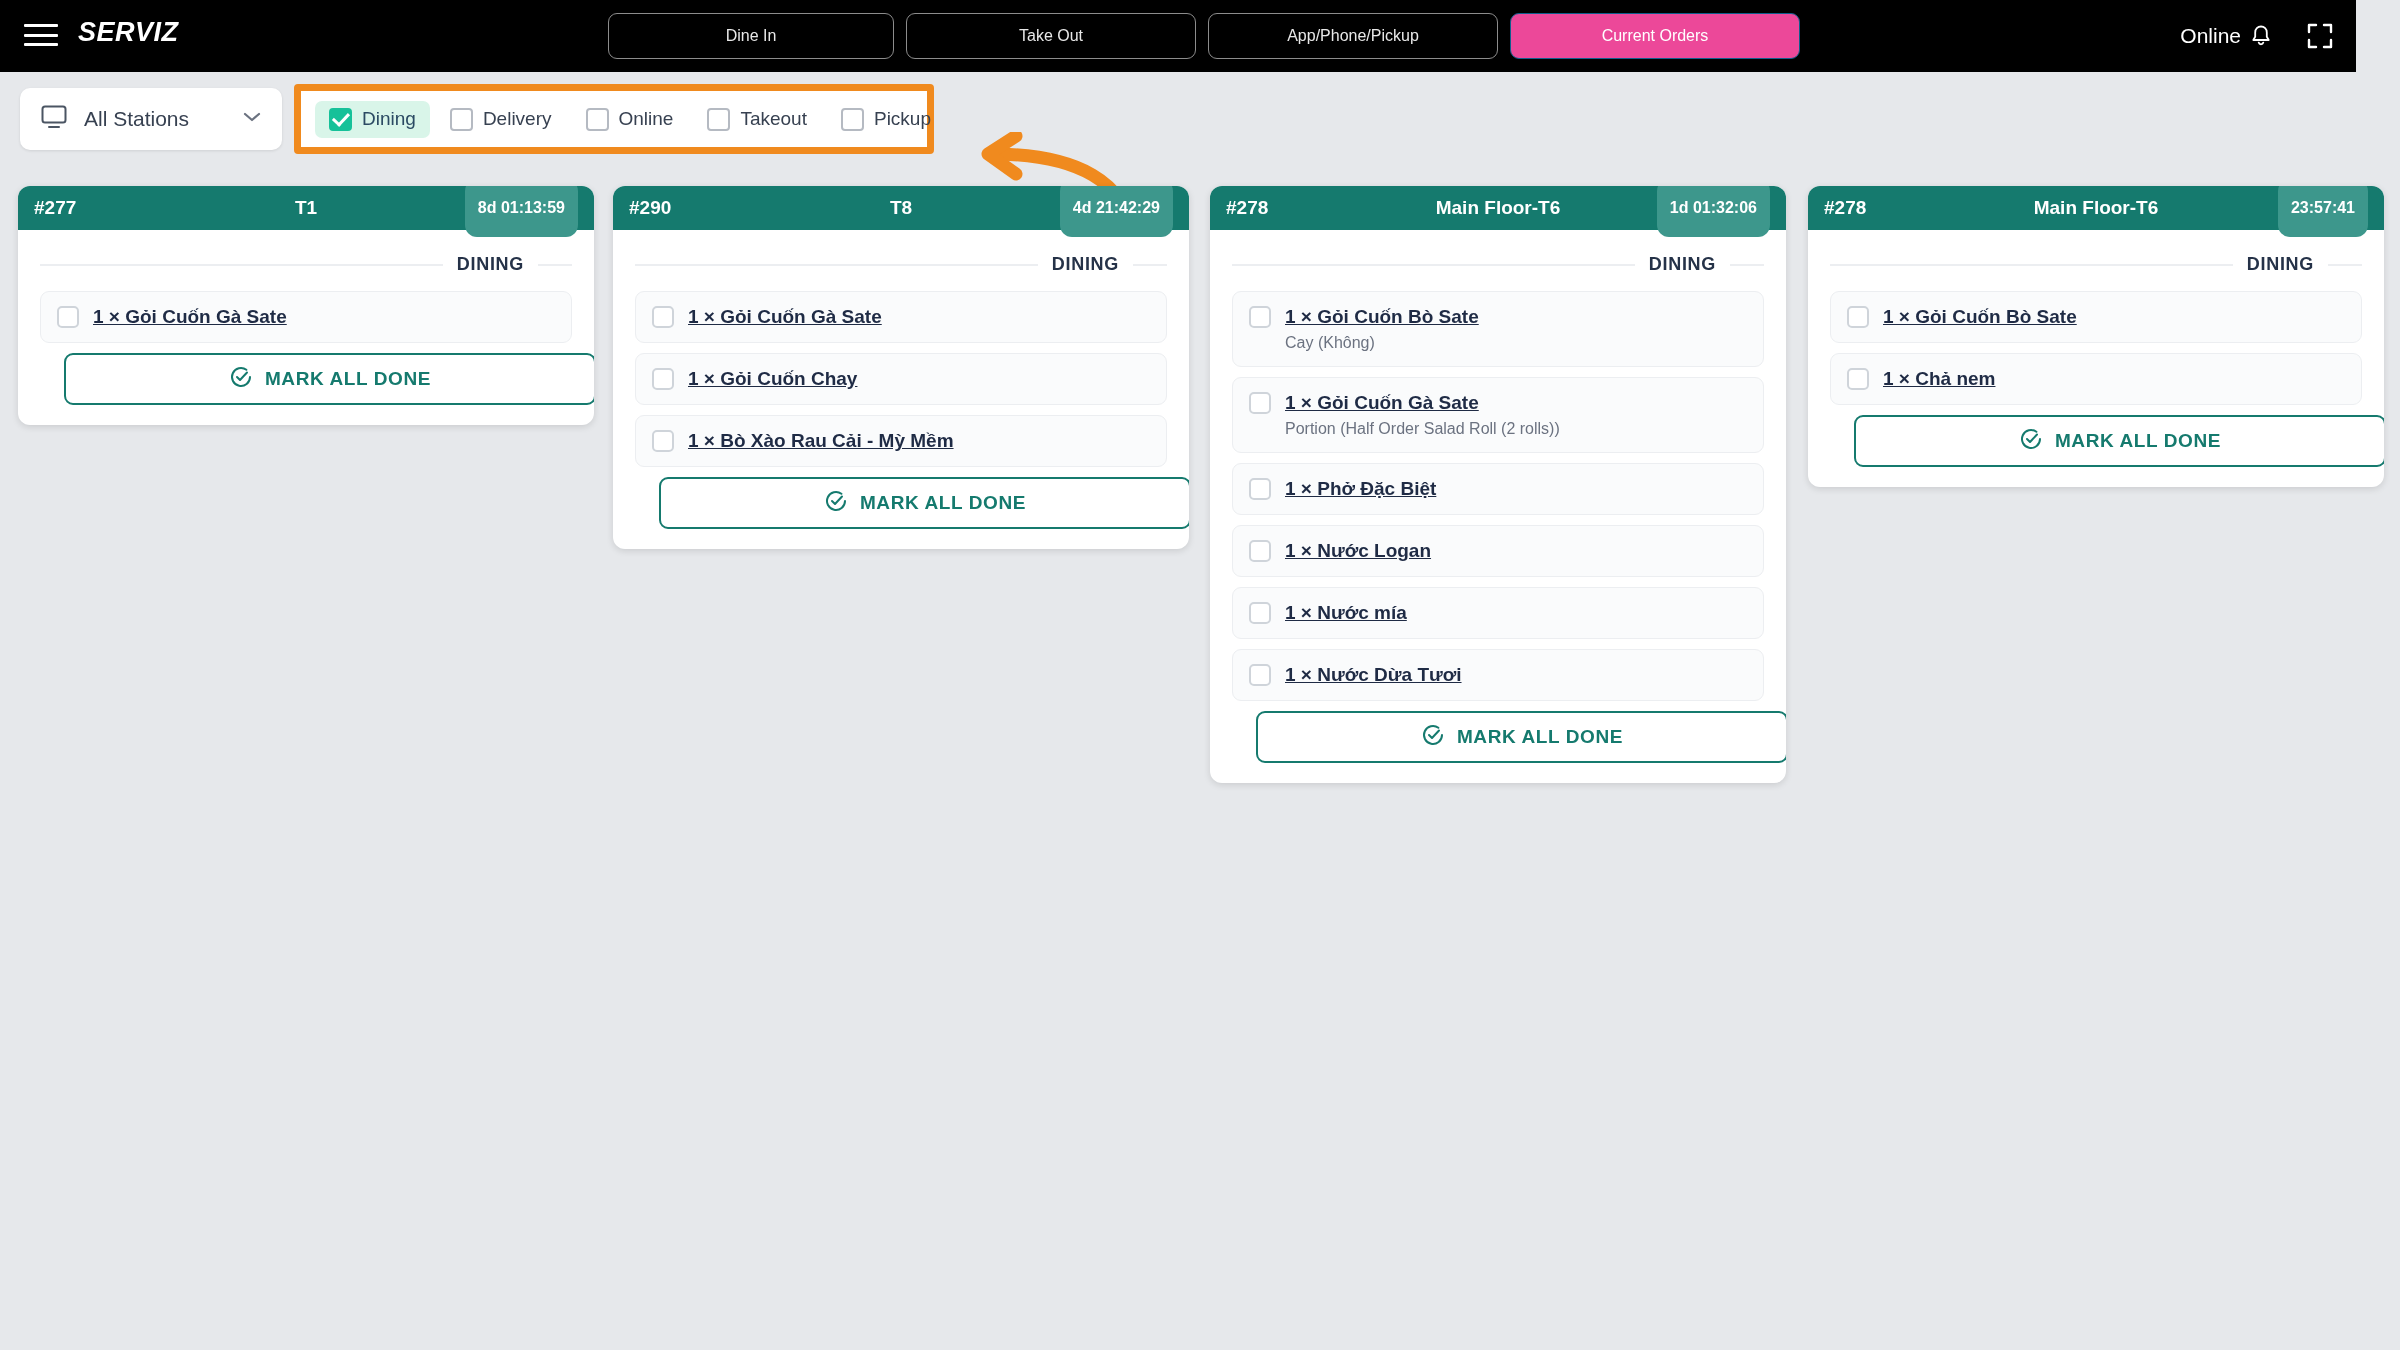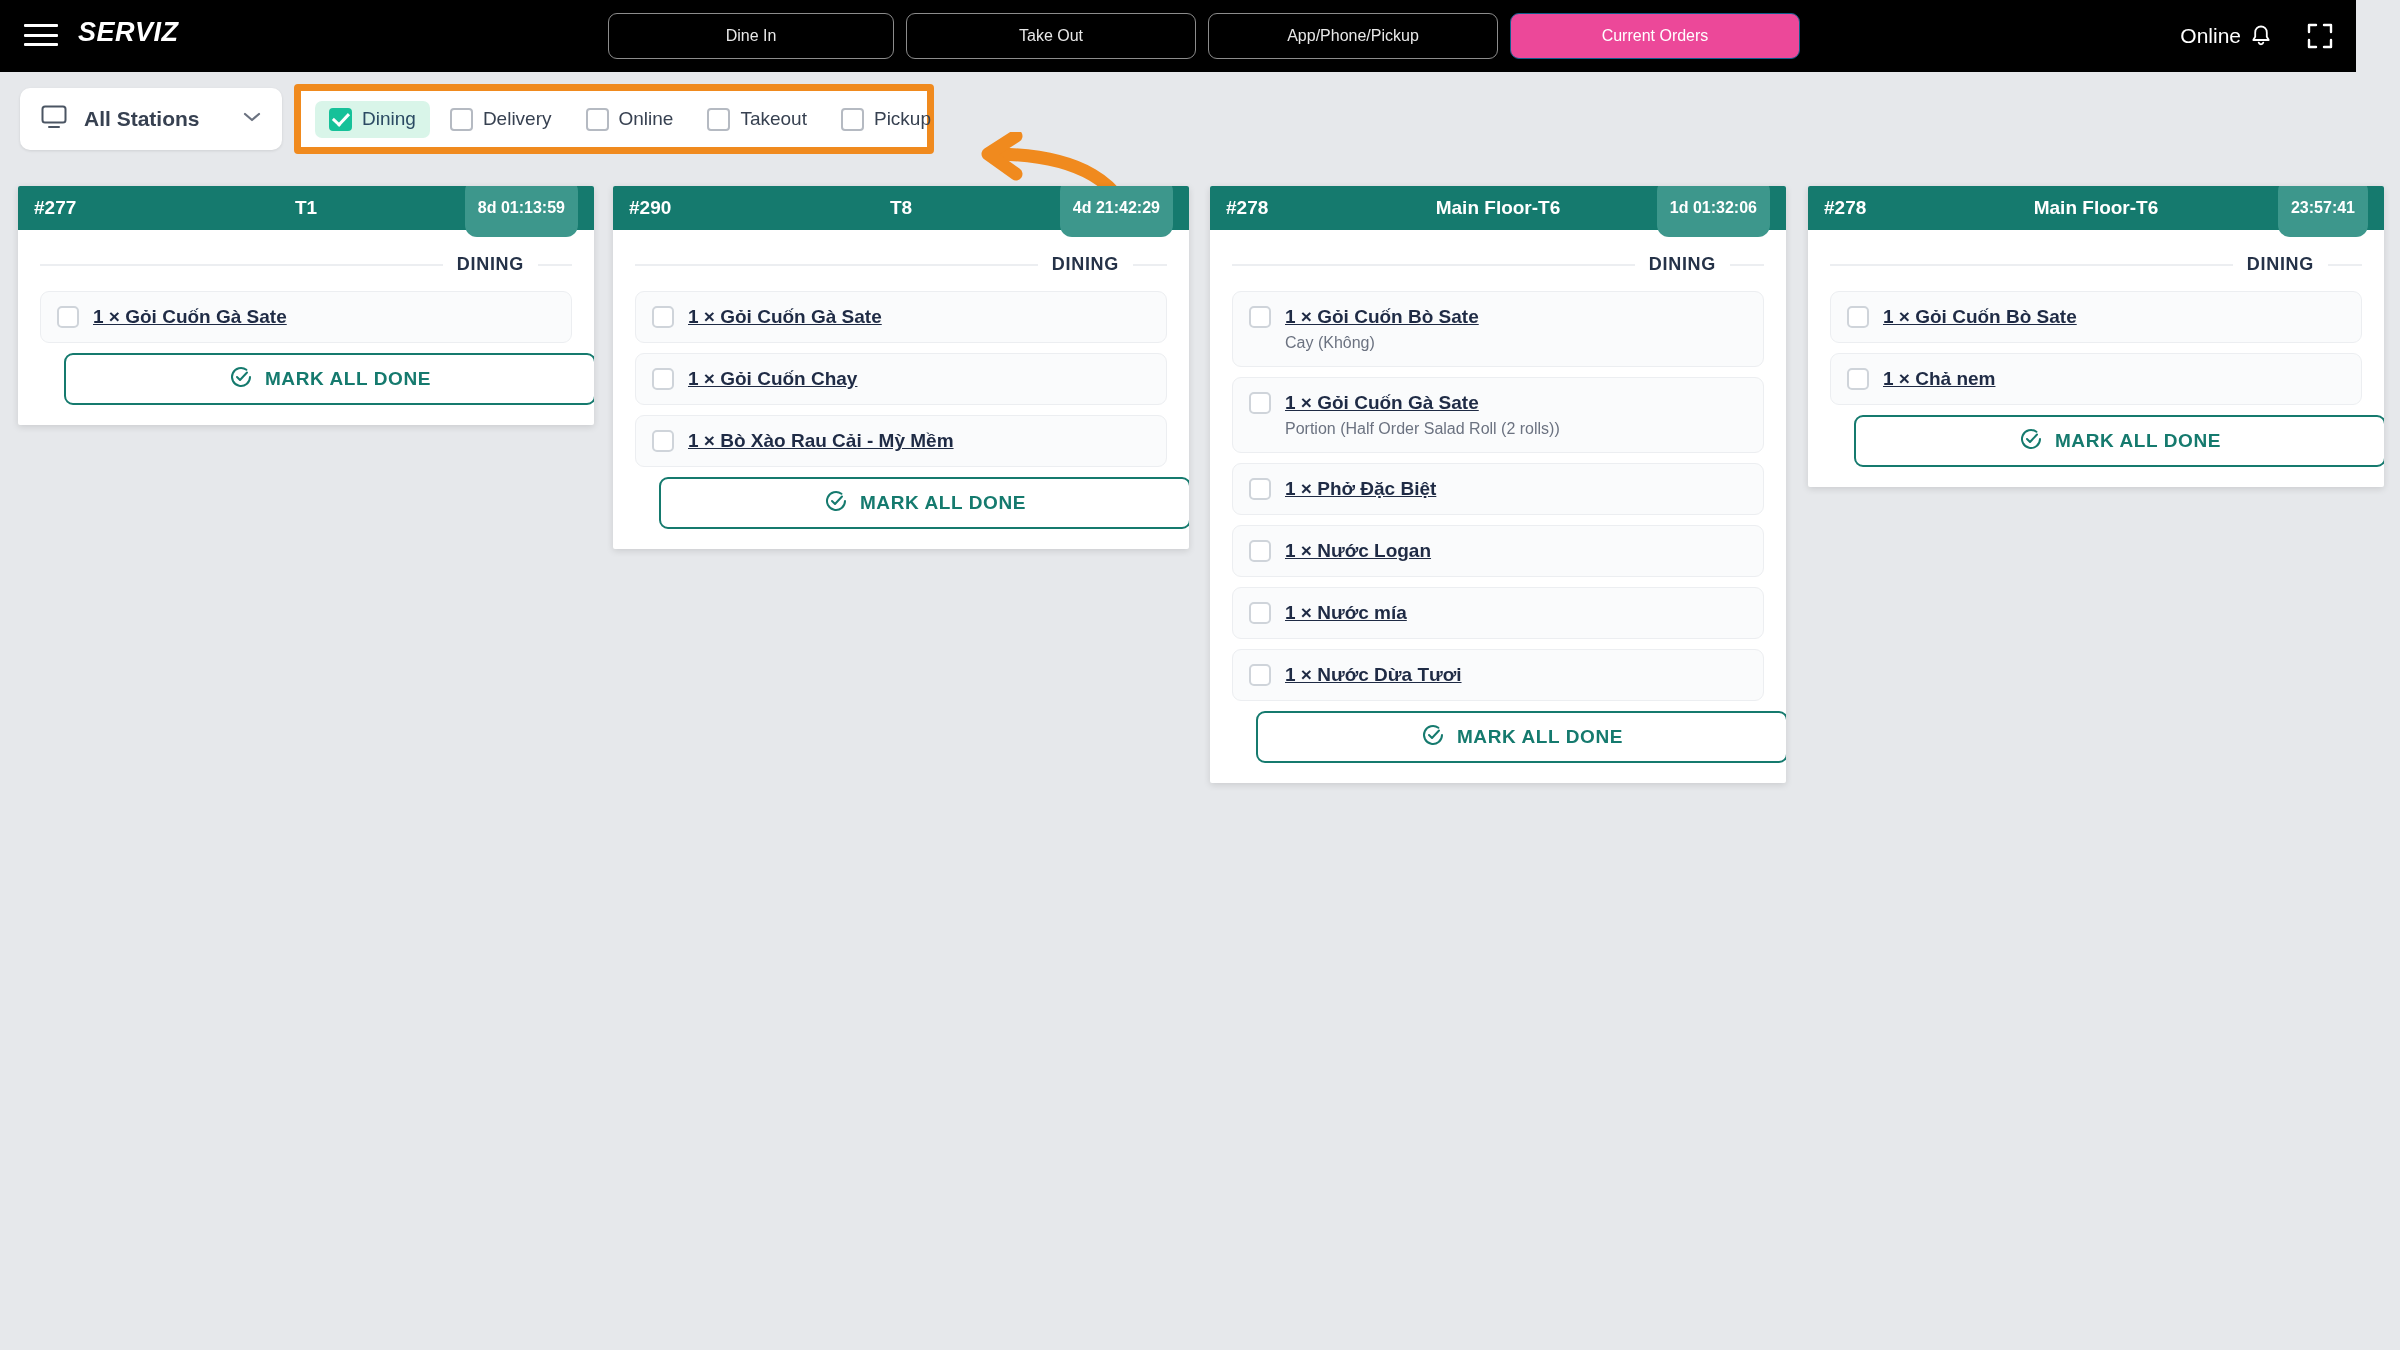--- a/index.html
+++ b/index.html
@@ -60,21 +60,21 @@
     position: absolute; top: 72px; left: 0;
     width: 2400px; height: 96px;
   }
   .stations {
     position: absolute; left: 20px; top: 16px;
     width: 262px; height: 62px; background: #ffffff; border-radius: 10px;
     display: flex; align-items: center; padding: 0 20px; gap: 16px;
     box-shadow: 0 1px 3px rgba(0,0,0,0.10);
     cursor: pointer;
   }
-  .stations .label { font-size: 21px; color: #374151; font-weight: 700; }
+  .stations .label { font-size: 21px; color: #374151; font-weight: 400; }
   .stations .chev { margin-left: auto; color: #6b7280; }
 
   .filterhl {
     position: absolute; left: 294px; top: 12px;
     width: 640px; height: 70px;
     border: 7px solid #F08A1E;
     border-radius: 4px;
     background: #ffffff;
   }
   .filters {
@@ -101,21 +101,21 @@
   .filter-item.on .flabel { color: #2b4a63; }
 
   .arrow-anno { position: absolute; left: 930px; top: 60px; pointer-events: none; }
 
   
   .board { position: absolute; top: 186px; left: 0; width: 2400px; }
   .card {
     position: absolute; top: 0;
     width: 576px;
     background: #ffffff;
-    border-radius: 2px;
+    border-radius: 12px;
     box-shadow: 0 2px 7px rgba(0,0,0,0.12);
     overflow: hidden;
   }
   .card-header {
     height: 44px; background: #157a6e;
     display: flex; align-items: center; padding: 0 16px;
     position: relative;
   }
   .oid { color: #ffffff; font-size: 19px; font-weight: bold; }
   .table-name {

